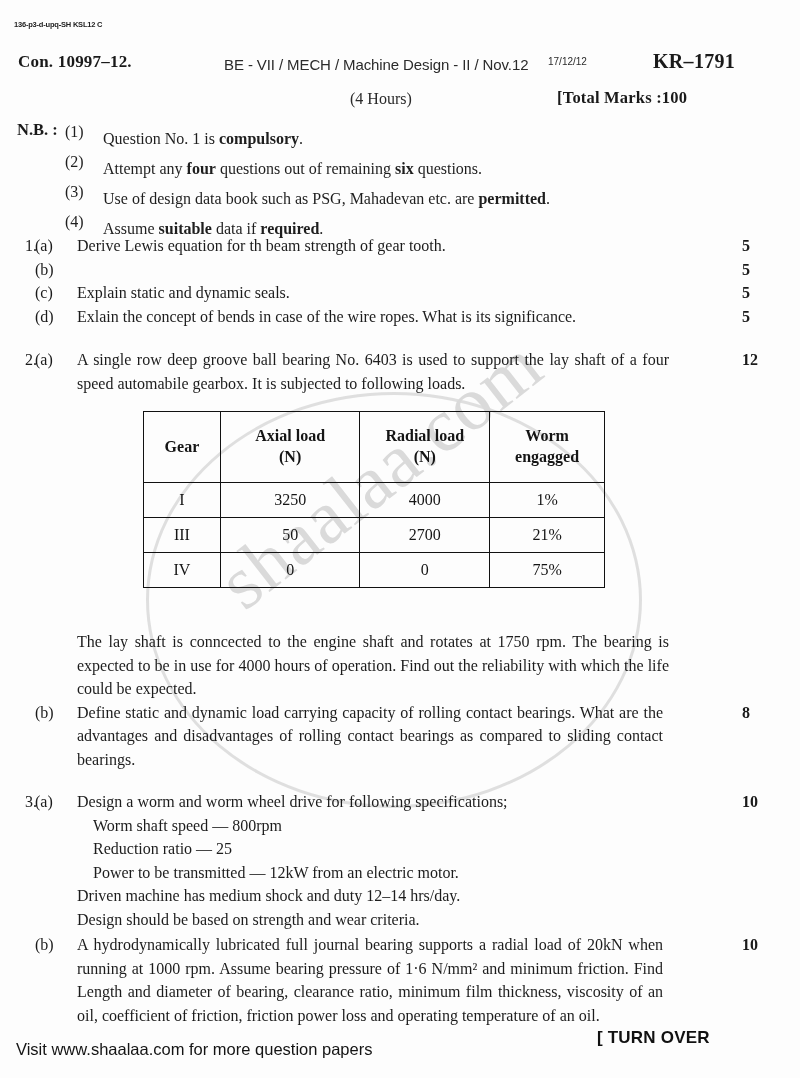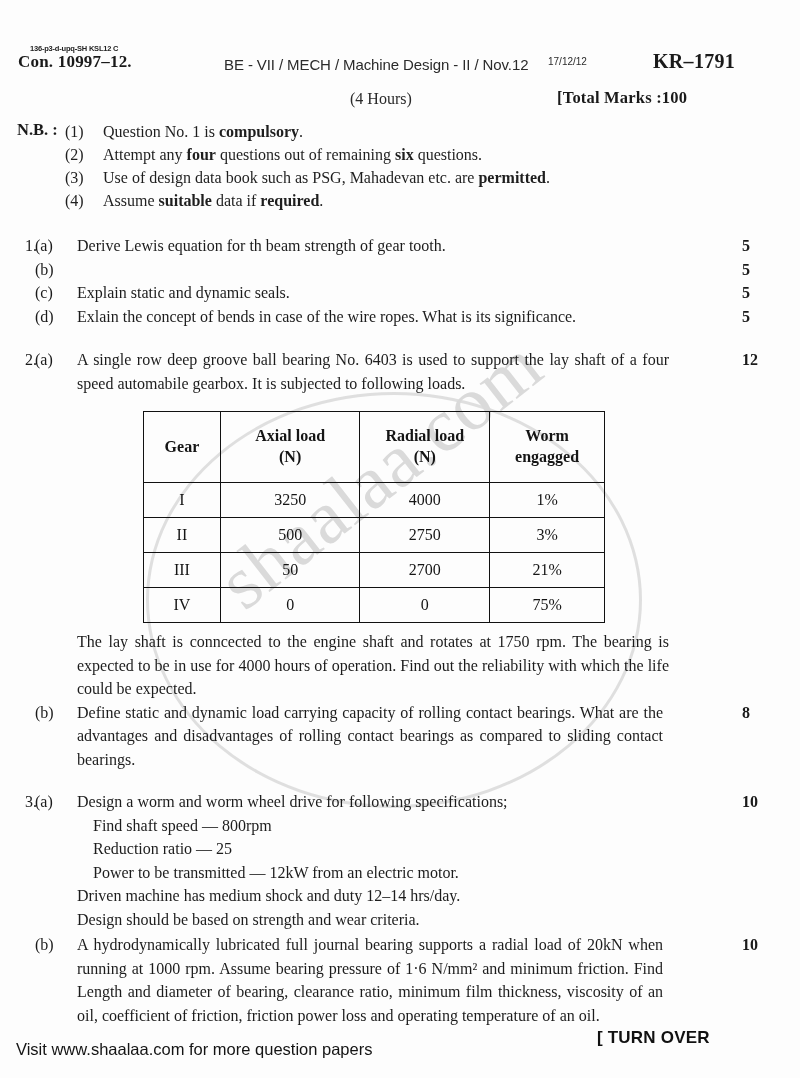--- a/index.html
+++ b/index.html
@@ -54,28 +54,27 @@
   }
 
   
   #content {
     position: relative;
     z-index: 2;
   }
 
   .code-top {
     position: absolute;
-    left: 30px;
+    left: 14px;
     top: 20px;
     font-family: "Liberation Sans", sans-serif;
     font-size: 7.5px;
     font-weight: bold;
     letter-spacing: -0.2px;
     color: #222;
-    margin-top: 24px;
   }
 
   
   .hdr {
     position: absolute;
     top: 52px;
     left: 0;
     width: 800px;
     height: 26px;
   }
@@ -152,21 +151,21 @@
     display: flex;
     font-size: 16px;
     line-height: 23px;
     font-family: "Liberation Serif", serif;
     color: #1e1e1e;
   }
   .nb-num {
     width: 38px;
     flex: 0 0 38px;
   }
-  .nb-txt { flex: 1; }
+  .nb-txt { flex: 1; margin-top: 7px; }
   b.em { font-weight: bold; }
 
   
   .qblock { position: absolute; left: 0; width: 800px; }
   .qrow {
     position: relative;
     display: flex;
     align-items: flex-start;
   }
   .q-num {
@@ -391,26 +390,20 @@
           </tr>
         </thead>
         <tbody>
           <tr>
             <td>I</td>
             <td>3250</td>
             <td>4000</td>
             <td>1%</td>
           </tr>
           <tr>
-            <td>II</td>
-            <td>500</td>
-            <td>2750</td>
-            <td>3%</td>
-          </tr>
-          <tr>
             <td>III</td>
             <td>50</td>
             <td>2700</td>
             <td>21%</td>
           </tr>
           <tr>
             <td>IV</td>
             <td>0</td>
             <td>0</td>
             <td>75%</td>
@@ -438,21 +431,21 @@
       <div class="qrow">
         <span class="q-num">3.</span>
         <span class="q-let">(a)</span>
         <span class="q-body">Design a worm and worm wheel drive for following specifications;</span>
         <span class="q-marks">10</span>
       </div>
       <div class="qrow">
         <span class="q-num"></span>
         <span class="q-let"></span>
         <span class="q-body">
-          <div class="cont-line spec-line">Find shaft speed — 800rpm</div>
+          <div class="cont-line spec-line">Worm shaft speed — 800rpm</div>
           <div class="cont-line spec-line">Reduction ratio — 25</div>
           <div class="cont-line spec-line">Power to be transmitted — 12kW from an electric motor.</div>
           <div class="cont-line">Driven machine has medium shock and duty 12–14 hrs/day.</div>
           <div class="cont-line">Design should be based on strength and wear criteria.</div>
         </span>
       </div>
       <div class="qrow" style="margin-top:2px;">
         <span class="q-num"></span>
         <span class="q-let">(b)</span>
         <span class="q-body narrow">A hydrodynamically lubricated full journal bearing supports a radial load of 20kN when running at 1000 rpm. Assume bearing pressure of 1·6 N/mm² and minimum friction. Find Length and diameter of bearing, clearance ratio, minimum film thickness, viscosity of an oil, coefficient of friction, friction power loss and operating temperature of an oil.</span>

